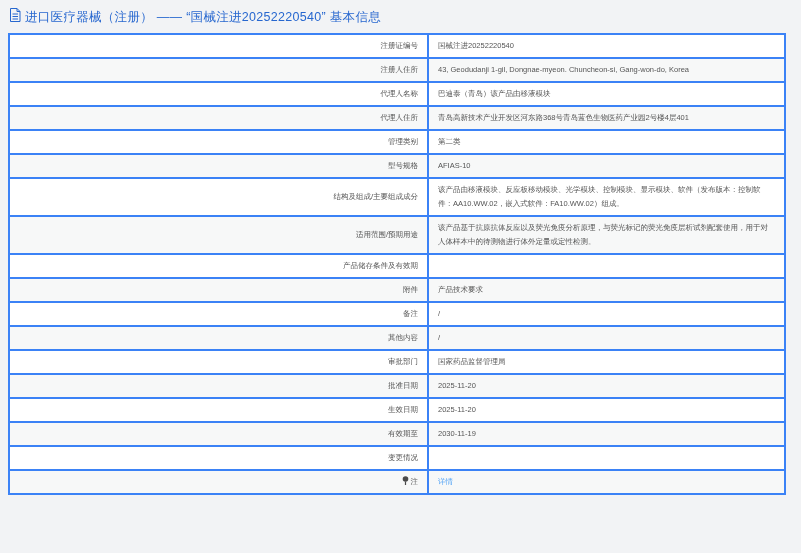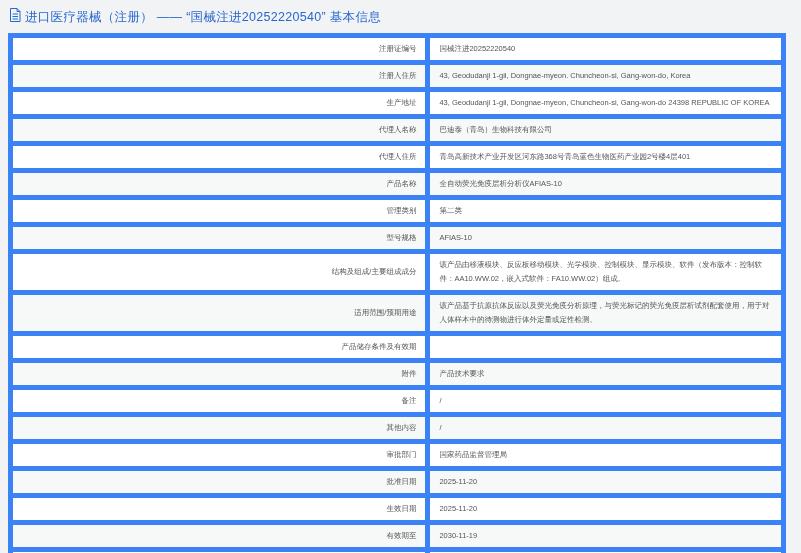--- a/index.html
+++ b/index.html
@@ -24,21 +24,21 @@
   .doc-icon { flex: 0 0 auto; display: inline-block; }
   table.info-table {
     margin-left: 8px;
     width: 778px;
     border-collapse: collapse;
     background: #ffffff;
     border: 1px solid #cfd3d7;
   }
   table.info-table tr:nth-child(even) { background: #f7f8f8; }
   table.info-table td {
-    border: 5px solid #3b82f6;
+    border: 2px solid #3b82f6;
     font-size: 7.5px;
     line-height: 14px;
     padding: 4px 9px;
     vertical-align: middle;
     color: #555;
   }
   td.label-cell {
     width: 54%;
     text-align: right;
     color: #666;
@@ -74,34 +74,26 @@
   <tbody>
       <tr>
         <td class="label-cell">注册证编号</td>
         <td class="value-cell">国械注进20252220540</td>
       </tr>
       <tr>
         <td class="label-cell">注册人住所</td>
         <td class="value-cell">43, Geodudanji 1-gil, Dongnae-myeon. Chuncheon-si, Gang-won-do, Korea</td>
       </tr>
       <tr>
-        <td class="label-cell">生产地址</td>
-        <td class="value-cell">43, Geodudanji 1-gil, Dongnae-myeon, Chuncheon-si, Gang-won-do 24398 REPUBLIC OF KOREA</td>
-      </tr>
-      <tr>
         <td class="label-cell">代理人名称</td>
-        <td class="value-cell">巴迪泰（青岛）生物科技有限公司</td>
+        <td class="value-cell">巴迪泰（青岛）该产品由移液模块</td>
       </tr>
       <tr>
         <td class="label-cell">代理人住所</td>
         <td class="value-cell">青岛高新技术产业开发区河东路368号青岛蓝色生物医药产业园2号楼4层401</td>
-      </tr>
-      <tr>
-        <td class="label-cell">产品名称</td>
-        <td class="value-cell">全自动荧光免疫层析分析仪AFIAS-10</td>
       </tr>
       <tr>
         <td class="label-cell">管理类别</td>
         <td class="value-cell">第二类</td>
       </tr>
       <tr>
         <td class="label-cell">型号规格</td>
         <td class="value-cell">AFIAS-10</td>
       </tr>
       <tr>

